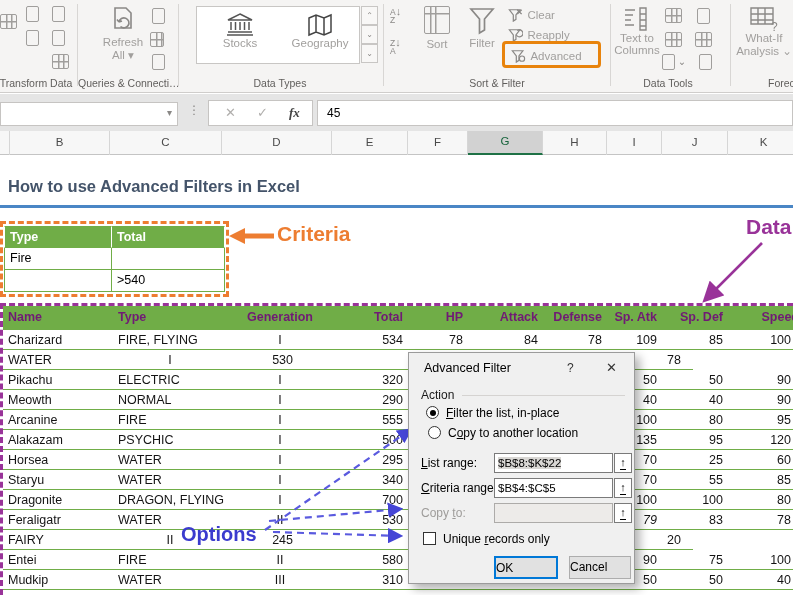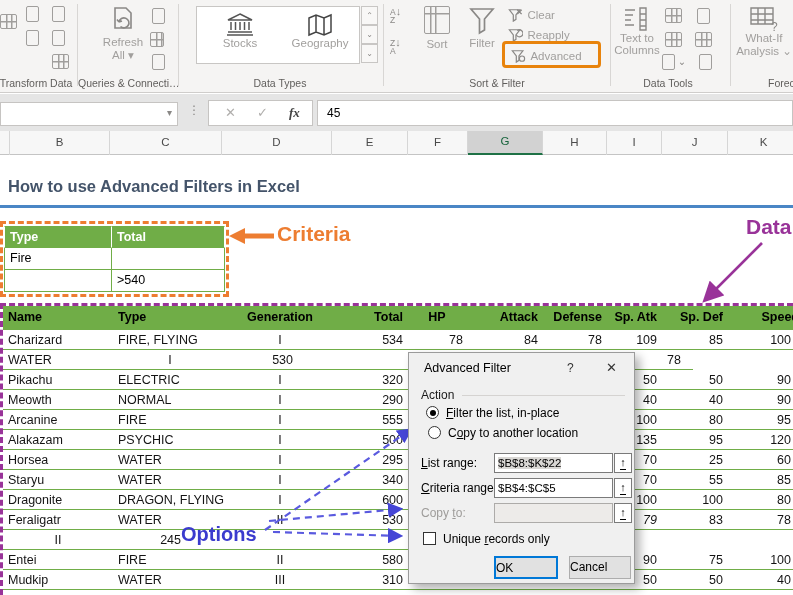--- a/index.html
+++ b/index.html
@@ -55,21 +55,21 @@
   .ann-criteria { position:absolute; left:277px; top:67px; font-size:21px; font-weight:bold; color:#ED7D31; }
   .ann-data { position:absolute; left:746px; top:60px; font-size:21px; font-weight:bold; color:#993399; }
   .ann-options { position:absolute; left:181px; top:368px; font-size:20px; font-weight:bold; color:#3B3BCE; }
 
   
   .dt-wrap { position:absolute; left:0; top:148px; width:793px; height:292px; border-top:3px dashed #993399; border-left:3px dashed #993399; }
   .dtable { position:absolute; left:0; top:0; width:800px; }
   .dtable .row { display:flex; height:20px; }
   .dtable .row.h { height:24px; background:#70AD47; }
   .dtable .cell { flex:0 0 auto; font-size:12.5px; color:#141414; line-height:20px; border-bottom:1px solid #70AD47; white-space:nowrap; overflow:hidden; }
-  .dtable .row.h .cell { color:#000000; font-weight:bold; line-height:23px; border-bottom:none; }
+  .dtable .row.h .cell { color:#701a75; font-weight:bold; line-height:23px; border-bottom:none; }
   .al { text-align:left; padding-left:5px; }
   .ac { text-align:center; }
   .ar { text-align:right; padding-right:8px; }
   .ar9 { text-align:right; padding-right:12px; }
   .ar9h { text-align:right; padding-right:4px; }
 
   
   .dlg { position:absolute; left:408px; top:197px; width:227px; height:232px; background:#F0F0F0; border:1px solid #9B9B9B; box-shadow:5px 5px 9px rgba(0,0,0,.3); z-index:10; font-size:12px; color:#000; }
   .dlg .ttl { position:absolute; left:15px; top:8px; font-size:12.5px; }
   .dlg .help { position:absolute; left:158px; top:8px; color:#333; }
@@ -283,21 +283,21 @@
       <line x1="72" y1="4" x2="16" y2="60" stroke="#993399" stroke-width="2.6" marker-end="url(#mpurple)"></line>
     </svg>
 
     <div class="dt-wrap">
       <div class="dtable" id="pk-table">
           <div class="row h">
             <div class="cell al" style="width: 110px;">Name</div>
             <div class="cell al" style="width: 112px;">Type</div>
             <div class="cell ac" style="width: 110px;">Generation</div>
             <div class="cell ar" style="width: 76px;">Total</div>
-            <div class="cell ar" style="width: 60px; text-align: center;">HP</div>
+            <div class="cell ar" style="width: 60px;">HP</div>
             <div class="cell ar" style="width: 75px;">Attack</div>
             <div class="cell ar" style="width: 64px;">Defense</div>
             <div class="cell ar" style="width: 55px;">Sp. Atk</div>
             <div class="cell ar" style="width: 66px;">Sp. Def</div>
             <div class="cell ar9h" style="width: 72px;">Speed</div>
           </div>
           <div class="row">
             <div class="cell al" style="width: 110px;">Charizard</div>
             <div class="cell al" style="width: 112px;">FIRE, FLYING</div>
             <div class="cell ac" style="width: 110px;">I</div>
@@ -389,41 +389,42 @@
             <div class="cell ar" style="width: 75px;"></div>
             <div class="cell ar" style="width: 64px;"></div>
             <div class="cell ar" style="width: 55px;">70</div>
             <div class="cell ar" style="width: 66px;">55</div>
             <div class="cell ar9" style="width: 72px;">85</div>
           </div>
           <div class="row">
             <div class="cell al" style="width: 110px;">Dragonite</div>
             <div class="cell al" style="width: 112px;">DRAGON, FLYING</div>
             <div class="cell ac" style="width: 110px;">I</div>
-            <div class="cell ar" style="width: 76px;">600</div>
+            <div class="cell ar" style="width: 76px;">700</div>
             <div class="cell ar" style="width: 60px;"></div>
             <div class="cell ar" style="width: 75px;"></div>
             <div class="cell ar" style="width: 64px;"></div>
             <div class="cell ar" style="width: 55px;">100</div>
             <div class="cell ar" style="width: 66px;">100</div>
             <div class="cell ar9" style="width: 72px;">80</div>
           </div>
           <div class="row">
             <div class="cell al" style="width: 110px;">Feraligatr</div>
             <div class="cell al" style="width: 112px;">WATER</div>
             <div class="cell ac" style="width: 110px;">II</div>
             <div class="cell ar" style="width: 76px;">530</div>
             <div class="cell ar" style="width: 60px;"></div>
             <div class="cell ar" style="width: 75px;"></div>
             <div class="cell ar" style="width: 64px;"></div>
             <div class="cell ar" style="width: 55px; font-style: italic;">79</div>
             <div class="cell ar" style="width: 66px;">83</div>
             <div class="cell ar9" style="width: 72px;">78</div>
           </div>
           <div class="row">
+            <div class="cell al" style="width: 112px;">FAIRY</div>
             <div class="cell ac" style="width: 110px;">II</div>
             <div class="cell ar" style="width: 76px;">245</div>
             <div class="cell ar" style="width: 60px;"></div>
             <div class="cell ar" style="width: 75px;"></div>
             <div class="cell ar" style="width: 64px;"></div>
             <div class="cell ar" style="width: 55px;">40</div>
             <div class="cell ar" style="width: 66px;">65</div>
             <div class="cell ar9" style="width: 72px;">20</div>
           </div>
           <div class="row">

